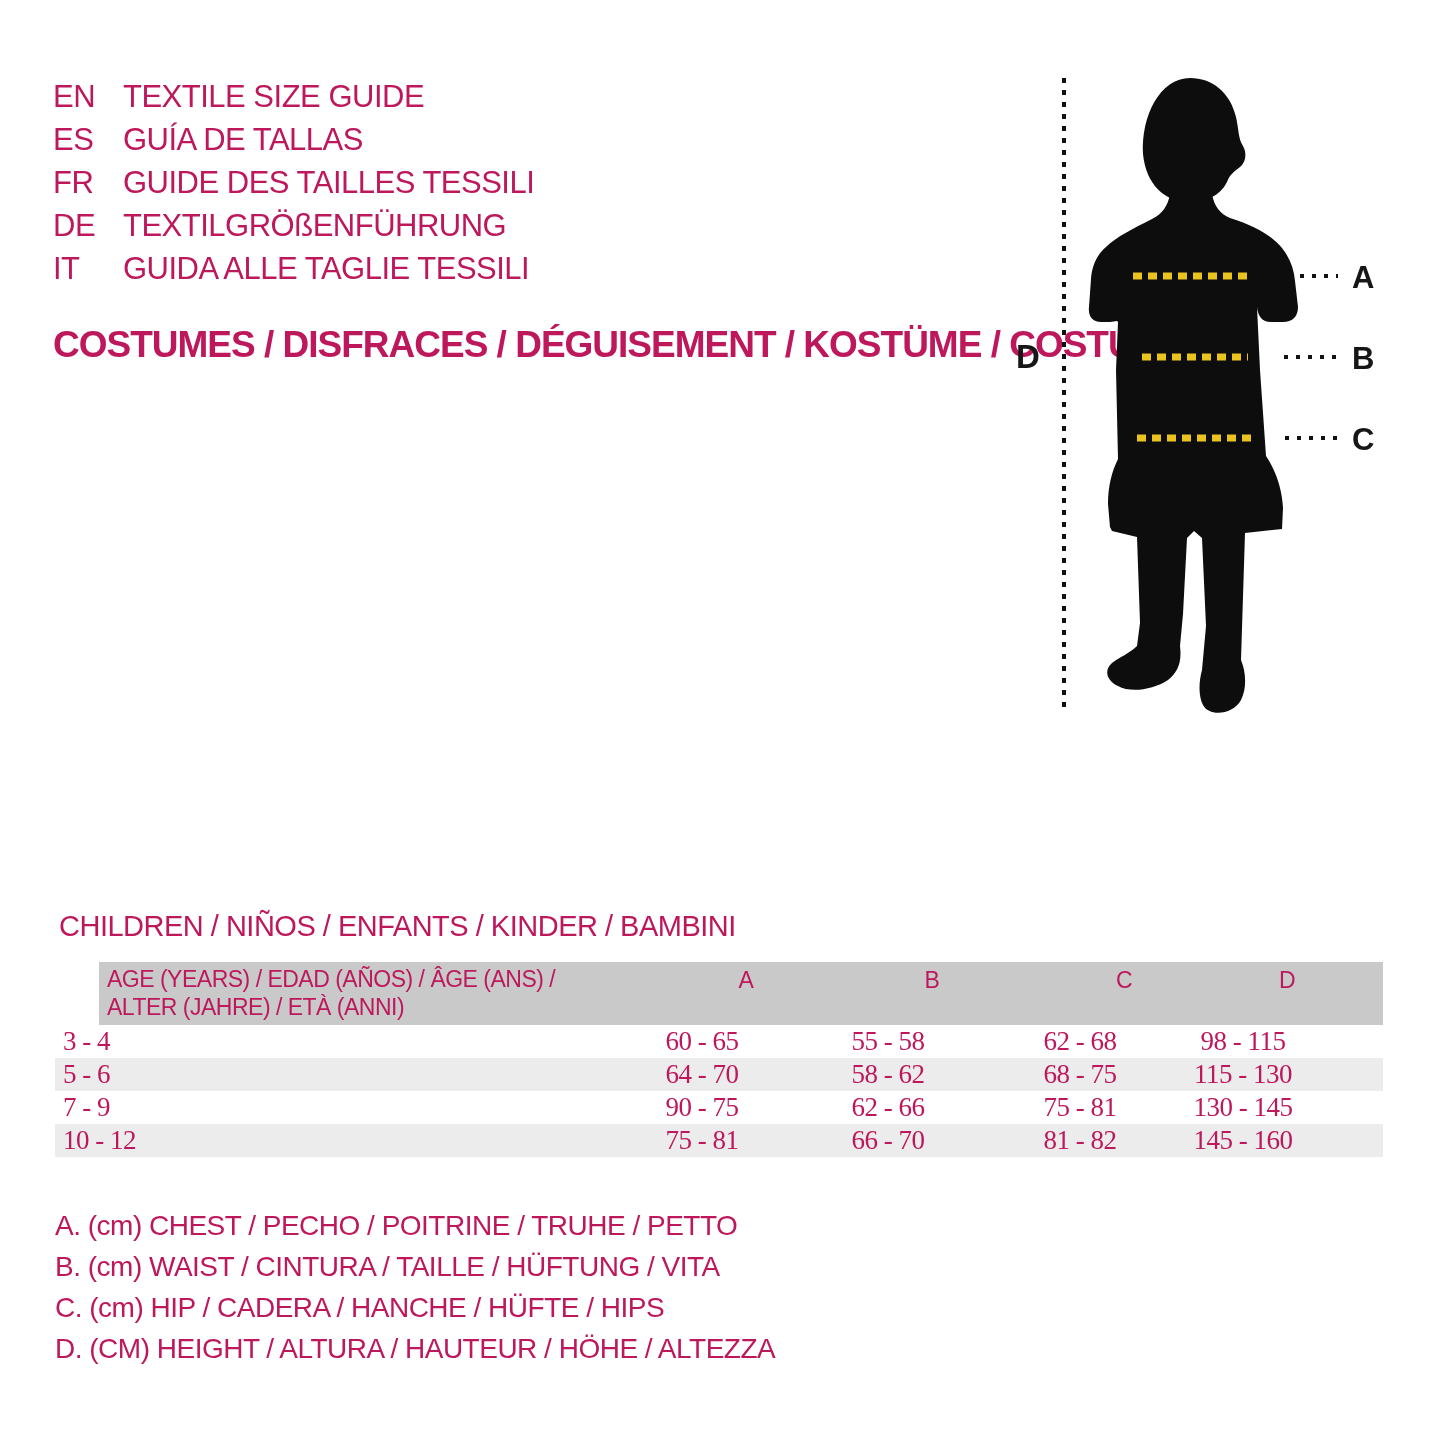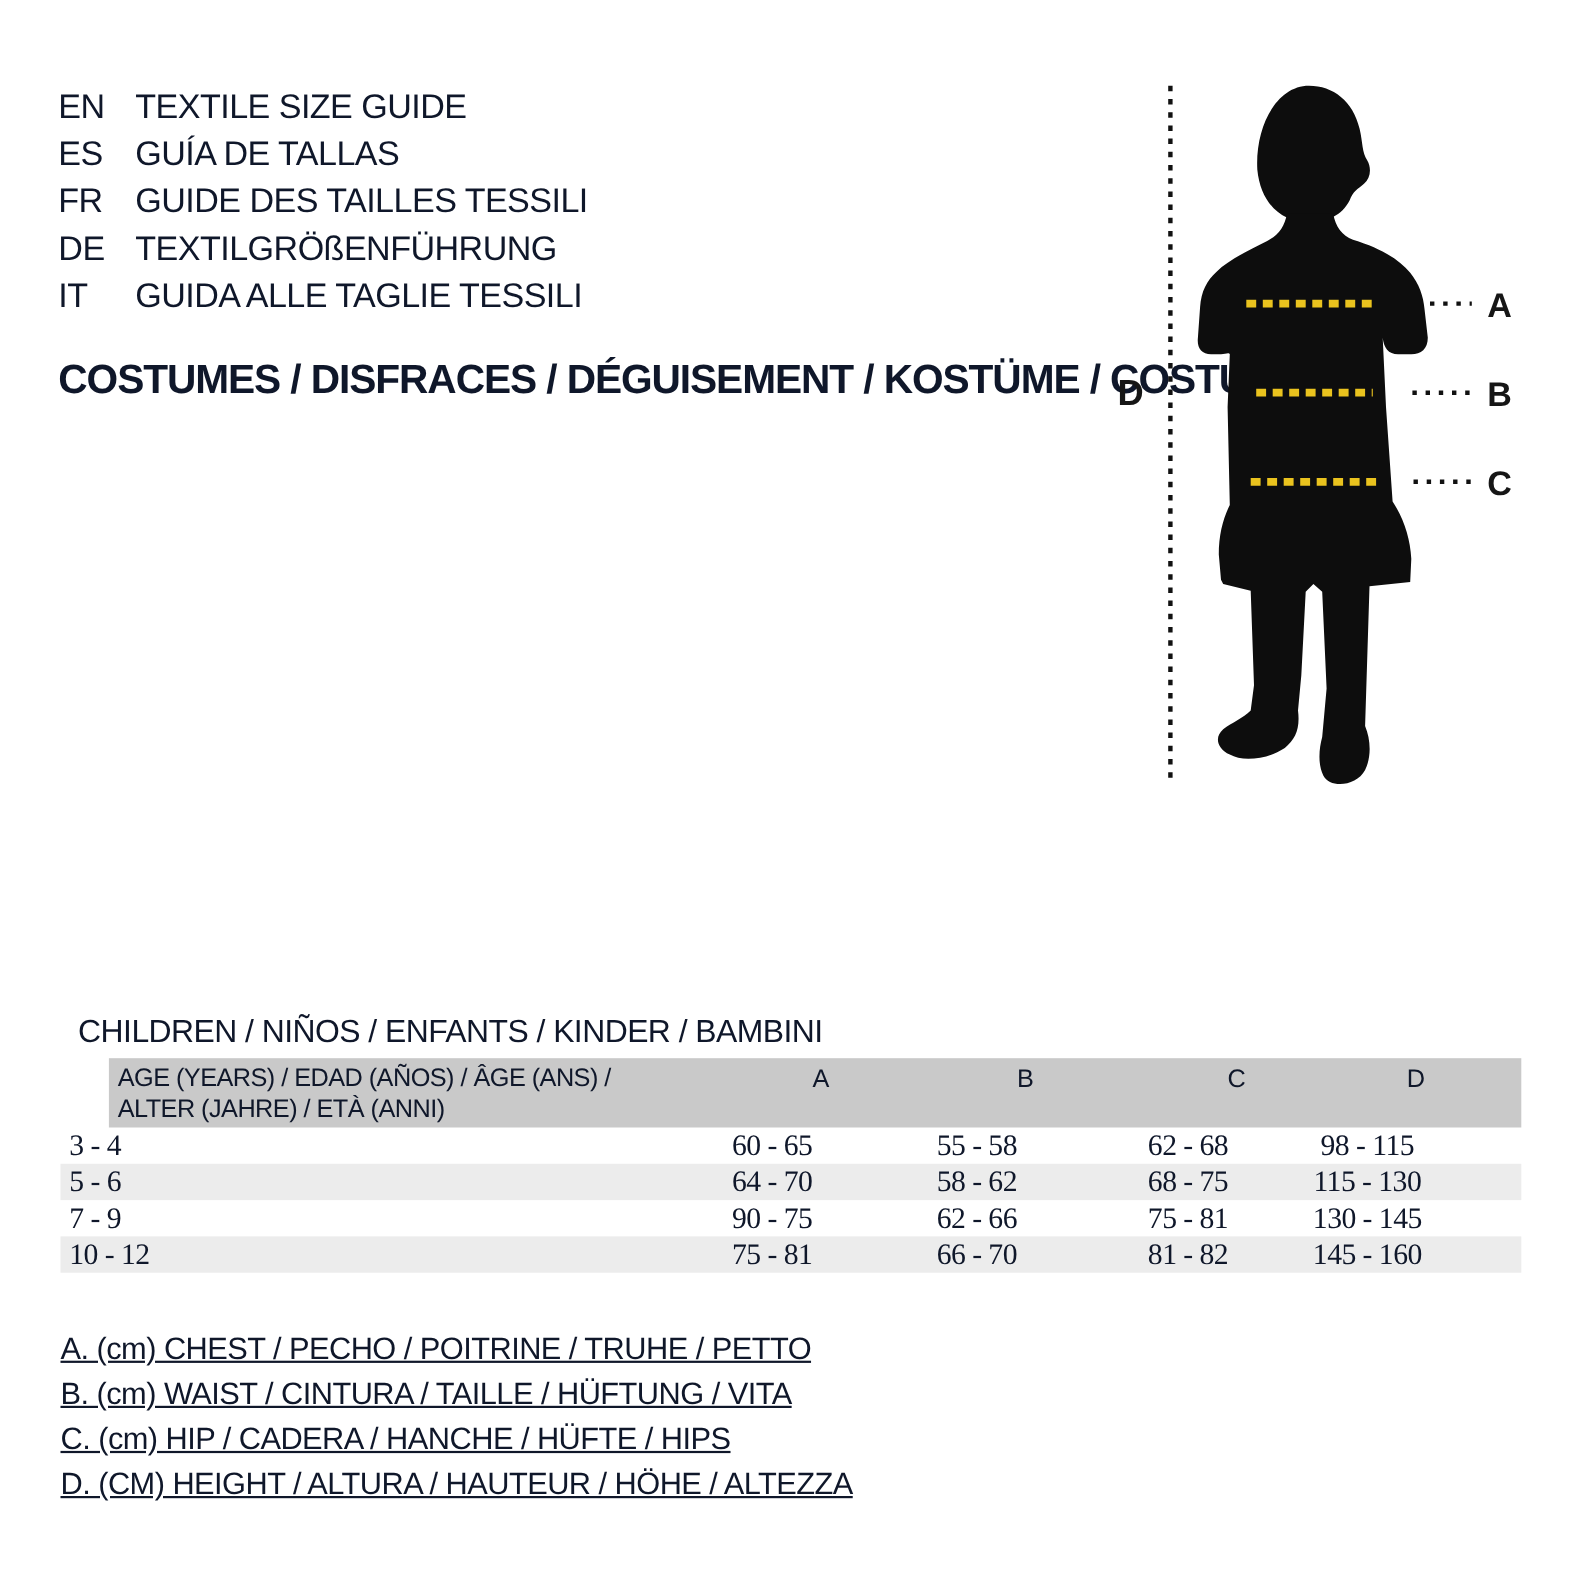--- a/index.html
+++ b/index.html
@@ -1,40 +1,40 @@
 <!DOCTYPE html>
 <html><head>
 <meta charset="utf-8">
 <style>
   html,body{margin:0;padding:0;background:#ffffff;}
   .page{
     position:relative;
     width:1445px;height:1444px;
     background:#ffffff;
     font-family:"Liberation Sans","DejaVu Sans",sans-serif;
-    color:#0f172a;
+    color:#be185d;
     overflow:hidden;
     letter-spacing:-0.5px;
   }
   
   .langs{position:absolute;left:53px;top:75px;}
   .lang-row{display:flex;height:43px;line-height:43px;font-size:31px;font-weight:400;}
   .lang-code{width:70px;flex:0 0 70px;}
   .lang-label{white-space:nowrap;}
   
   .category{
     position:absolute;left:53px;top:324px;margin:0;
     font-size:37px;font-weight:700;letter-spacing:-1px;white-space:nowrap;
   }
   
   .figure{position:absolute;left:1000px;top:70px;width:445px;height:650px;}
   .figure svg{display:block;width:445px;height:650px;}
   
   .table-title{
-    position:absolute;left:55px;top:906px;margin:16px;
+    position:absolute;left:55px;top:906px;margin:4px;
     font-size:29px;font-weight:400;white-space:nowrap;
   }
   .size-table{position:absolute;left:55px;top:962px;width:1328px;}
   .t-header{
     display:grid;grid-template-columns:560px 174px 198px 186px 210px;
     background:#c9c9c9;min-height:63px;box-sizing:border-box;
     font-size:23px;font-weight:400;margin-left:44px;
   }
   .t-header .th-age{padding:3px 0 4px 8px;line-height:28px;}
   .t-header .th{padding-top:4px;text-align:center;line-height:28px;}
@@ -42,21 +42,21 @@
   .t-row{
     display:grid;grid-template-columns:560px 174px 198px 186px 210px;
     height:33px;line-height:33px;font-size:27px;font-weight:400;font-family:Liberation Serif, serif;
   }
   .t-row.alt{background:#ececec;}
   .t-row .td-age{padding-left:8px;}
   .t-row .td{text-align:center;}
   .t-row .td.col-d{padding-right:70px;text-align:center;}
   
   .legend{position:absolute;left:55px;top:1205px;}
-  .legend-line{height:41px;line-height:41px;font-size:28px;font-weight:400;white-space:nowrap;text-decoration:underline;}
+  .legend-line{height:41px;line-height:41px;font-size:28px;font-weight:400;white-space:nowrap;}
 </style>
 </head>
 <body>
 
 <div class="page">
 
   <section class="langs">
     <div class="lang-row">
       <span class="lang-code">EN</span>
       <span class="lang-label">TEXTILE SIZE GUIDE</span>

